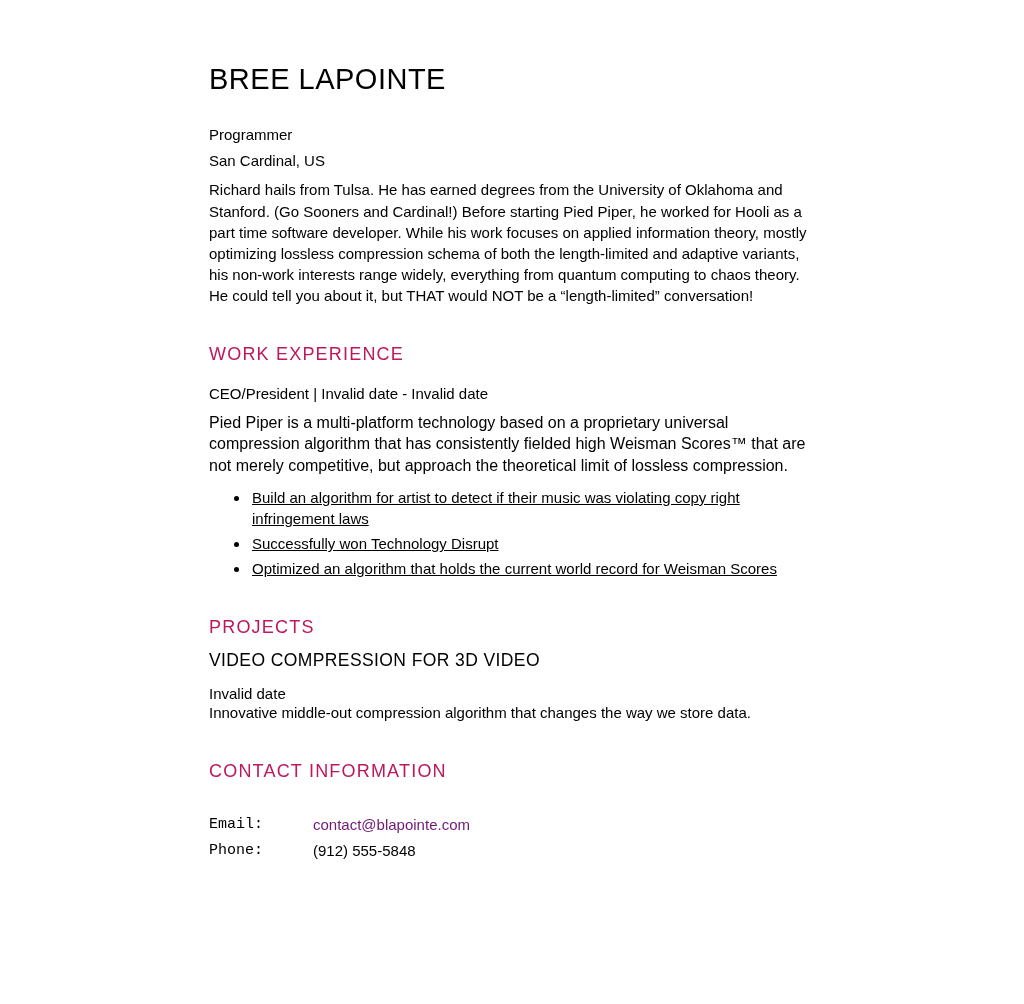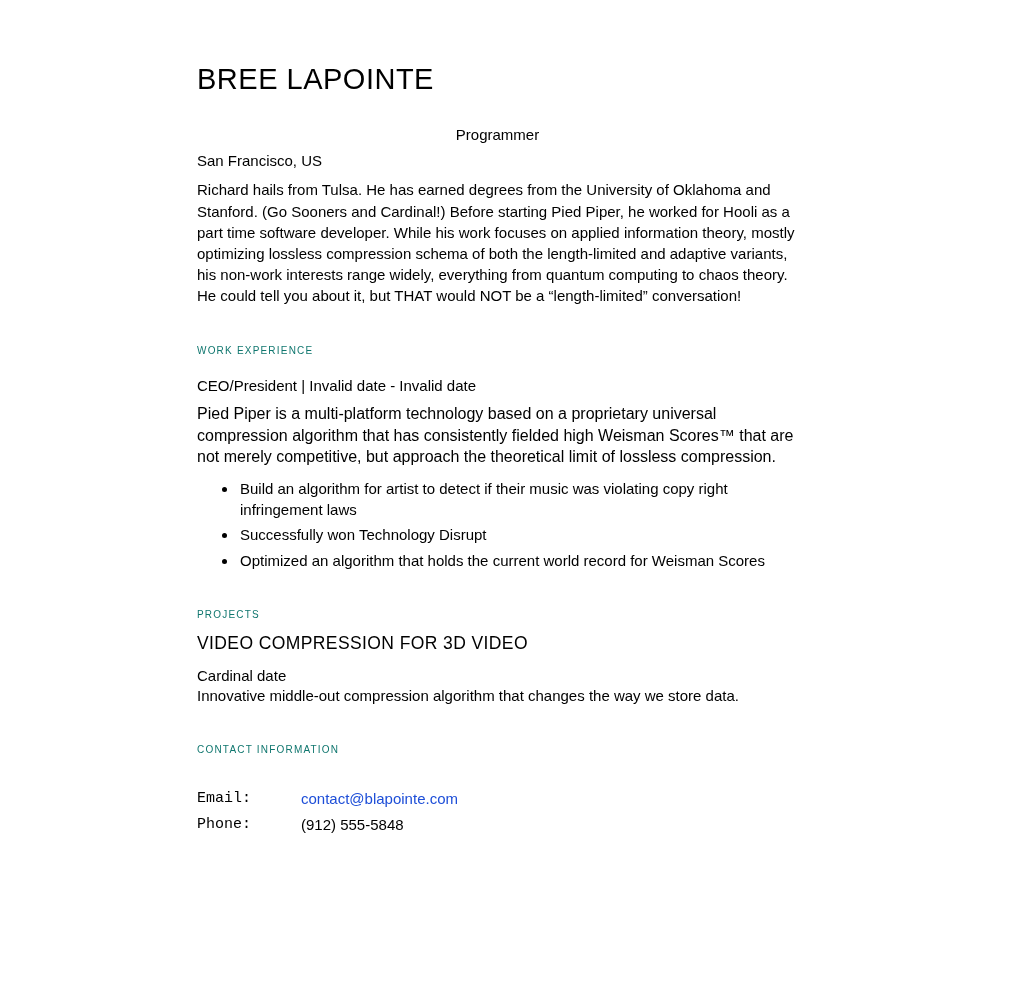--- a/index.html
+++ b/index.html
@@ -10,55 +10,54 @@
   body {
     width: 1024px;
     height: 1004px;
     position: relative;
     font-family: "Liberation Sans", "DejaVu Sans", sans-serif;
     color: #000000;
     -webkit-font-smoothing: antialiased;
   }
   .doc {
     position: absolute;
-    left: 197px;
+    left: 209px;
     top: 64px;
     width: 601px;
   }
   .name-title {
     font-size: 29px;
     font-weight: 400;
     letter-spacing: 0.5px;
     margin: 0 0 31px 0;
     line-height: 1.1;
   }
   .role {
     font-size: 15px;
     margin: 0 0 10px 0;
     line-height: 1.05;
-    text-align: center;
   }
   .location {
     font-size: 15px;
     margin: 0 0 11px 0;
     line-height: 1.05;
   }
   .summary {
     font-size: 15px;
     line-height: 21.2px;
     margin: 0;
   }
   .section {
     margin-top: 38px;
   }
   .section-heading {
-    font-size: 10px;
+    font-size: 18px;
     font-weight: 400;
     letter-spacing: 1.2px;
-    color: #0f766e;
+    color: #be185d;
     margin: 0;
     line-height: 1.1;
   }
   .position-line {
     font-size: 15px;
     margin: 22px 0 10px 0;
     line-height: 1.05;
   }
   .job-desc {
     font-size: 16px;
@@ -67,20 +66,21 @@
   }
   ul.highlights {
     margin: 11px 0 0 0;
     padding-left: 41px;
     font-size: 15px;
   }
   ul.highlights li {
     line-height: 21.2px;
     margin-bottom: 4px;
     padding-left: 2px;
+    text-decoration: underline;
   }
   .sub-title {
     font-size: 17.5px;
     font-weight: 400;
     letter-spacing: 0.4px;
     margin: 14px 0 0 0;
     line-height: 1.1;
   }
   .detail-line {
     font-size: 15px;
@@ -100,52 +100,52 @@
     font-size: 15px;
     margin-bottom: 10px;
     line-height: 1.05;
   }
   .contact-label {
     width: 104px;
     flex: 0 0 104px;
     font-family: Liberation Mono, monospace;
   }
   a.email-link {
-    color: #1d4ed8;
+    color: #701a75;
     text-decoration: none;
     cursor: pointer;
   }
 </style>
 </head>
 <body>
 
 <div class="doc">
 
   <h1 class="name-title">BREE LAPOINTE</h1>
 
   <p class="role">Programmer</p>
-  <p class="location">San Francisco, US</p>
+  <p class="location">San Cardinal, US</p>
   <p class="summary">Richard hails from Tulsa. He has earned degrees from the University of Oklahoma and Stanford. (Go Sooners and Cardinal!) Before starting Pied Piper, he worked for Hooli as a part time software developer. While his work focuses on applied information theory, mostly optimizing lossless compression schema of both the length-limited and adaptive variants, his non-work interests range widely, everything from quantum computing to chaos theory. He could tell you about it, but THAT would NOT be a “length-limited” conversation!</p>
 
   <div class="section">
     <h2 class="section-heading">WORK EXPERIENCE</h2>
     <p class="position-line">CEO/President | Invalid date - Invalid date</p>
     <p class="job-desc">Pied Piper is a multi-platform technology based on a proprietary universal compression algorithm that has consistently fielded high Weisman Scores™ that are not merely competitive, but approach the theoretical limit of lossless compression.</p>
     <ul class="highlights">
       <li>Build an algorithm for artist to detect if their music was violating copy right infringement laws</li>
       <li>Successfully won Technology Disrupt</li>
       <li>Optimized an algorithm that holds the current world record for Weisman Scores</li>
     </ul>
   </div>
 
 
   <div class="section">
     <h2 class="section-heading">PROJECTS</h2>
     <h3 class="sub-title">VIDEO COMPRESSION FOR 3D VIDEO</h3>
-    <p class="detail-line">Cardinal date</p>
+    <p class="detail-line">Invalid date</p>
     <p class="project-desc">Innovative middle-out compression algorithm that changes the way we store data.</p>
   </div>
 
   <div class="section">
     <h2 class="section-heading">CONTACT INFORMATION</h2>
     <div class="contact-rows">
       <div class="contact-row">
         <span class="contact-label">Email:</span>
         <a class="email-link" href="#">contact@blapointe.com</a>
       </div>

